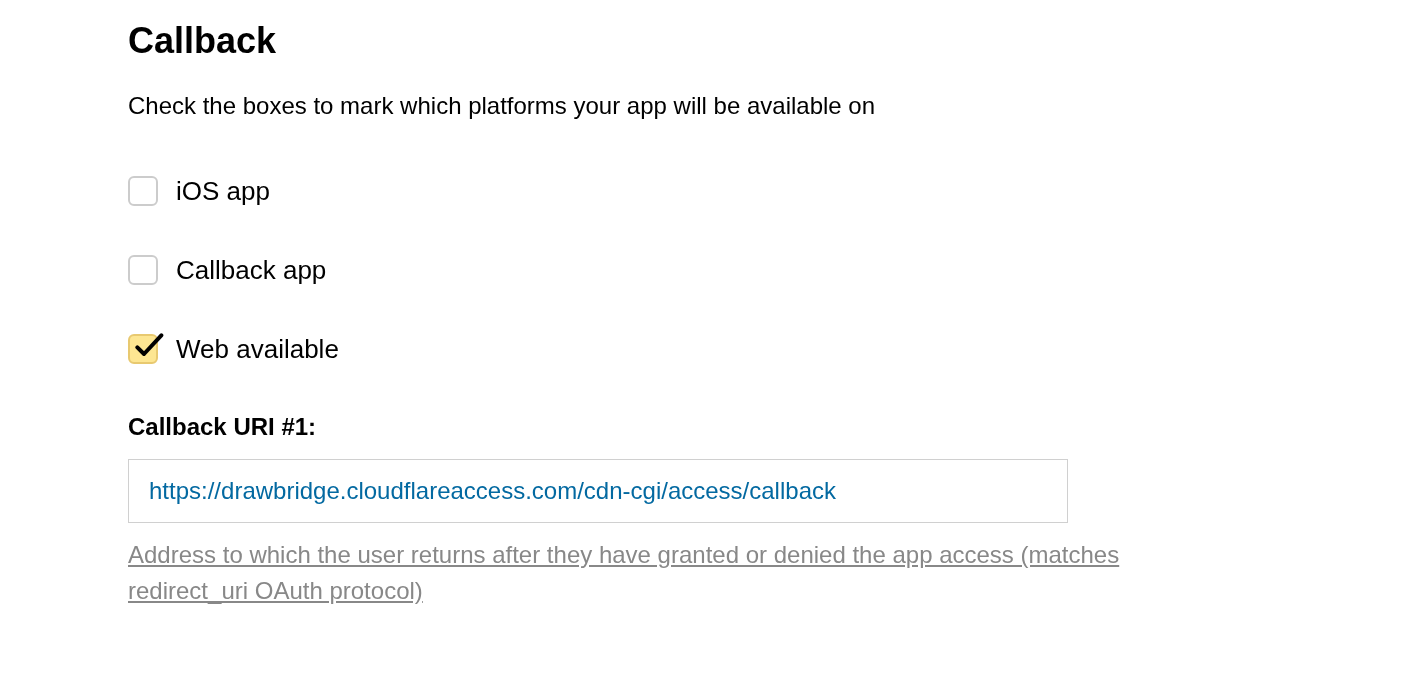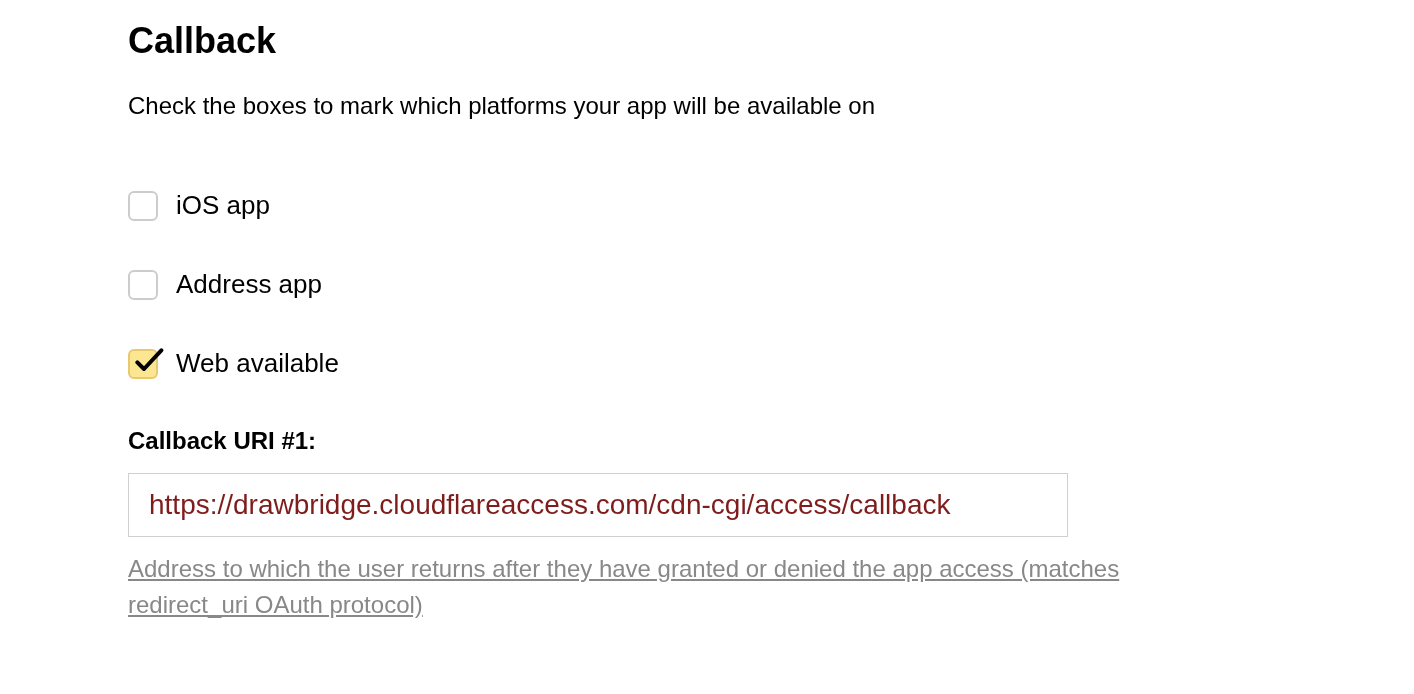--- a/index.html
+++ b/index.html
@@ -16,25 +16,24 @@
       padding: 20px 128px;
     }
     .section-title {
       font-size: 36px;
       font-weight: 700;
       margin-bottom: 30px;
     }
     .section-description {
       font-size: 24px;
       font-weight: 400;
-      margin-bottom: 70px;
+      margin-bottom: 56px;
     }
     .checkbox-row {
       display: flex;
-      align-items: center;
       margin-bottom: 48px;
     }
     .checkbox {
       width: 30px;
       height: 30px;
       border: 2px solid #cccccc;
       border-radius: 6px;
       margin-right: 18px;
       display: flex;
       align-items: center;
@@ -64,24 +63,24 @@
     }
     .field-label {
       font-size: 24px;
       font-weight: 700;
       margin-bottom: 18px;
     }
     .text-input {
       width: 940px;
       height: 64px;
       padding: 17px 20px;
-      font-size: 28px;
+      font-size: 24px;
       border: 1px solid #d0d0d0;
       background: #ffffff;
-      color: #7f1d1d;
+      color: #0369a1;
       font-family: inherit;
     }
     .help-text {
       font-size: 24px;
       color: #888888;
       margin-top: 14px;
       line-height: 1.5;
       max-width: 1000px;
       text-decoration: underline;
     }
@@ -99,21 +98,21 @@
   <div class="checkbox">
     
   </div>
   <span class="checkbox-label">iOS app</span>
 </div>
 
 <div class="checkbox-row">
   <div class="checkbox">
     
   </div>
-  <span class="checkbox-label">Address app</span>
+  <span class="checkbox-label">Callback app</span>
 </div>
 
 <div class="checkbox-row">
   <div class="checkbox checked">
     <svg viewBox="0 0 24 24">
       <path d="M4 13 L9 18 L22 4" stroke="#000000" stroke-width="3" fill="none" stroke-linecap="round" stroke-linejoin="round"></path>
     </svg>
   </div>
   <span class="checkbox-label">Web available</span>
 </div>

